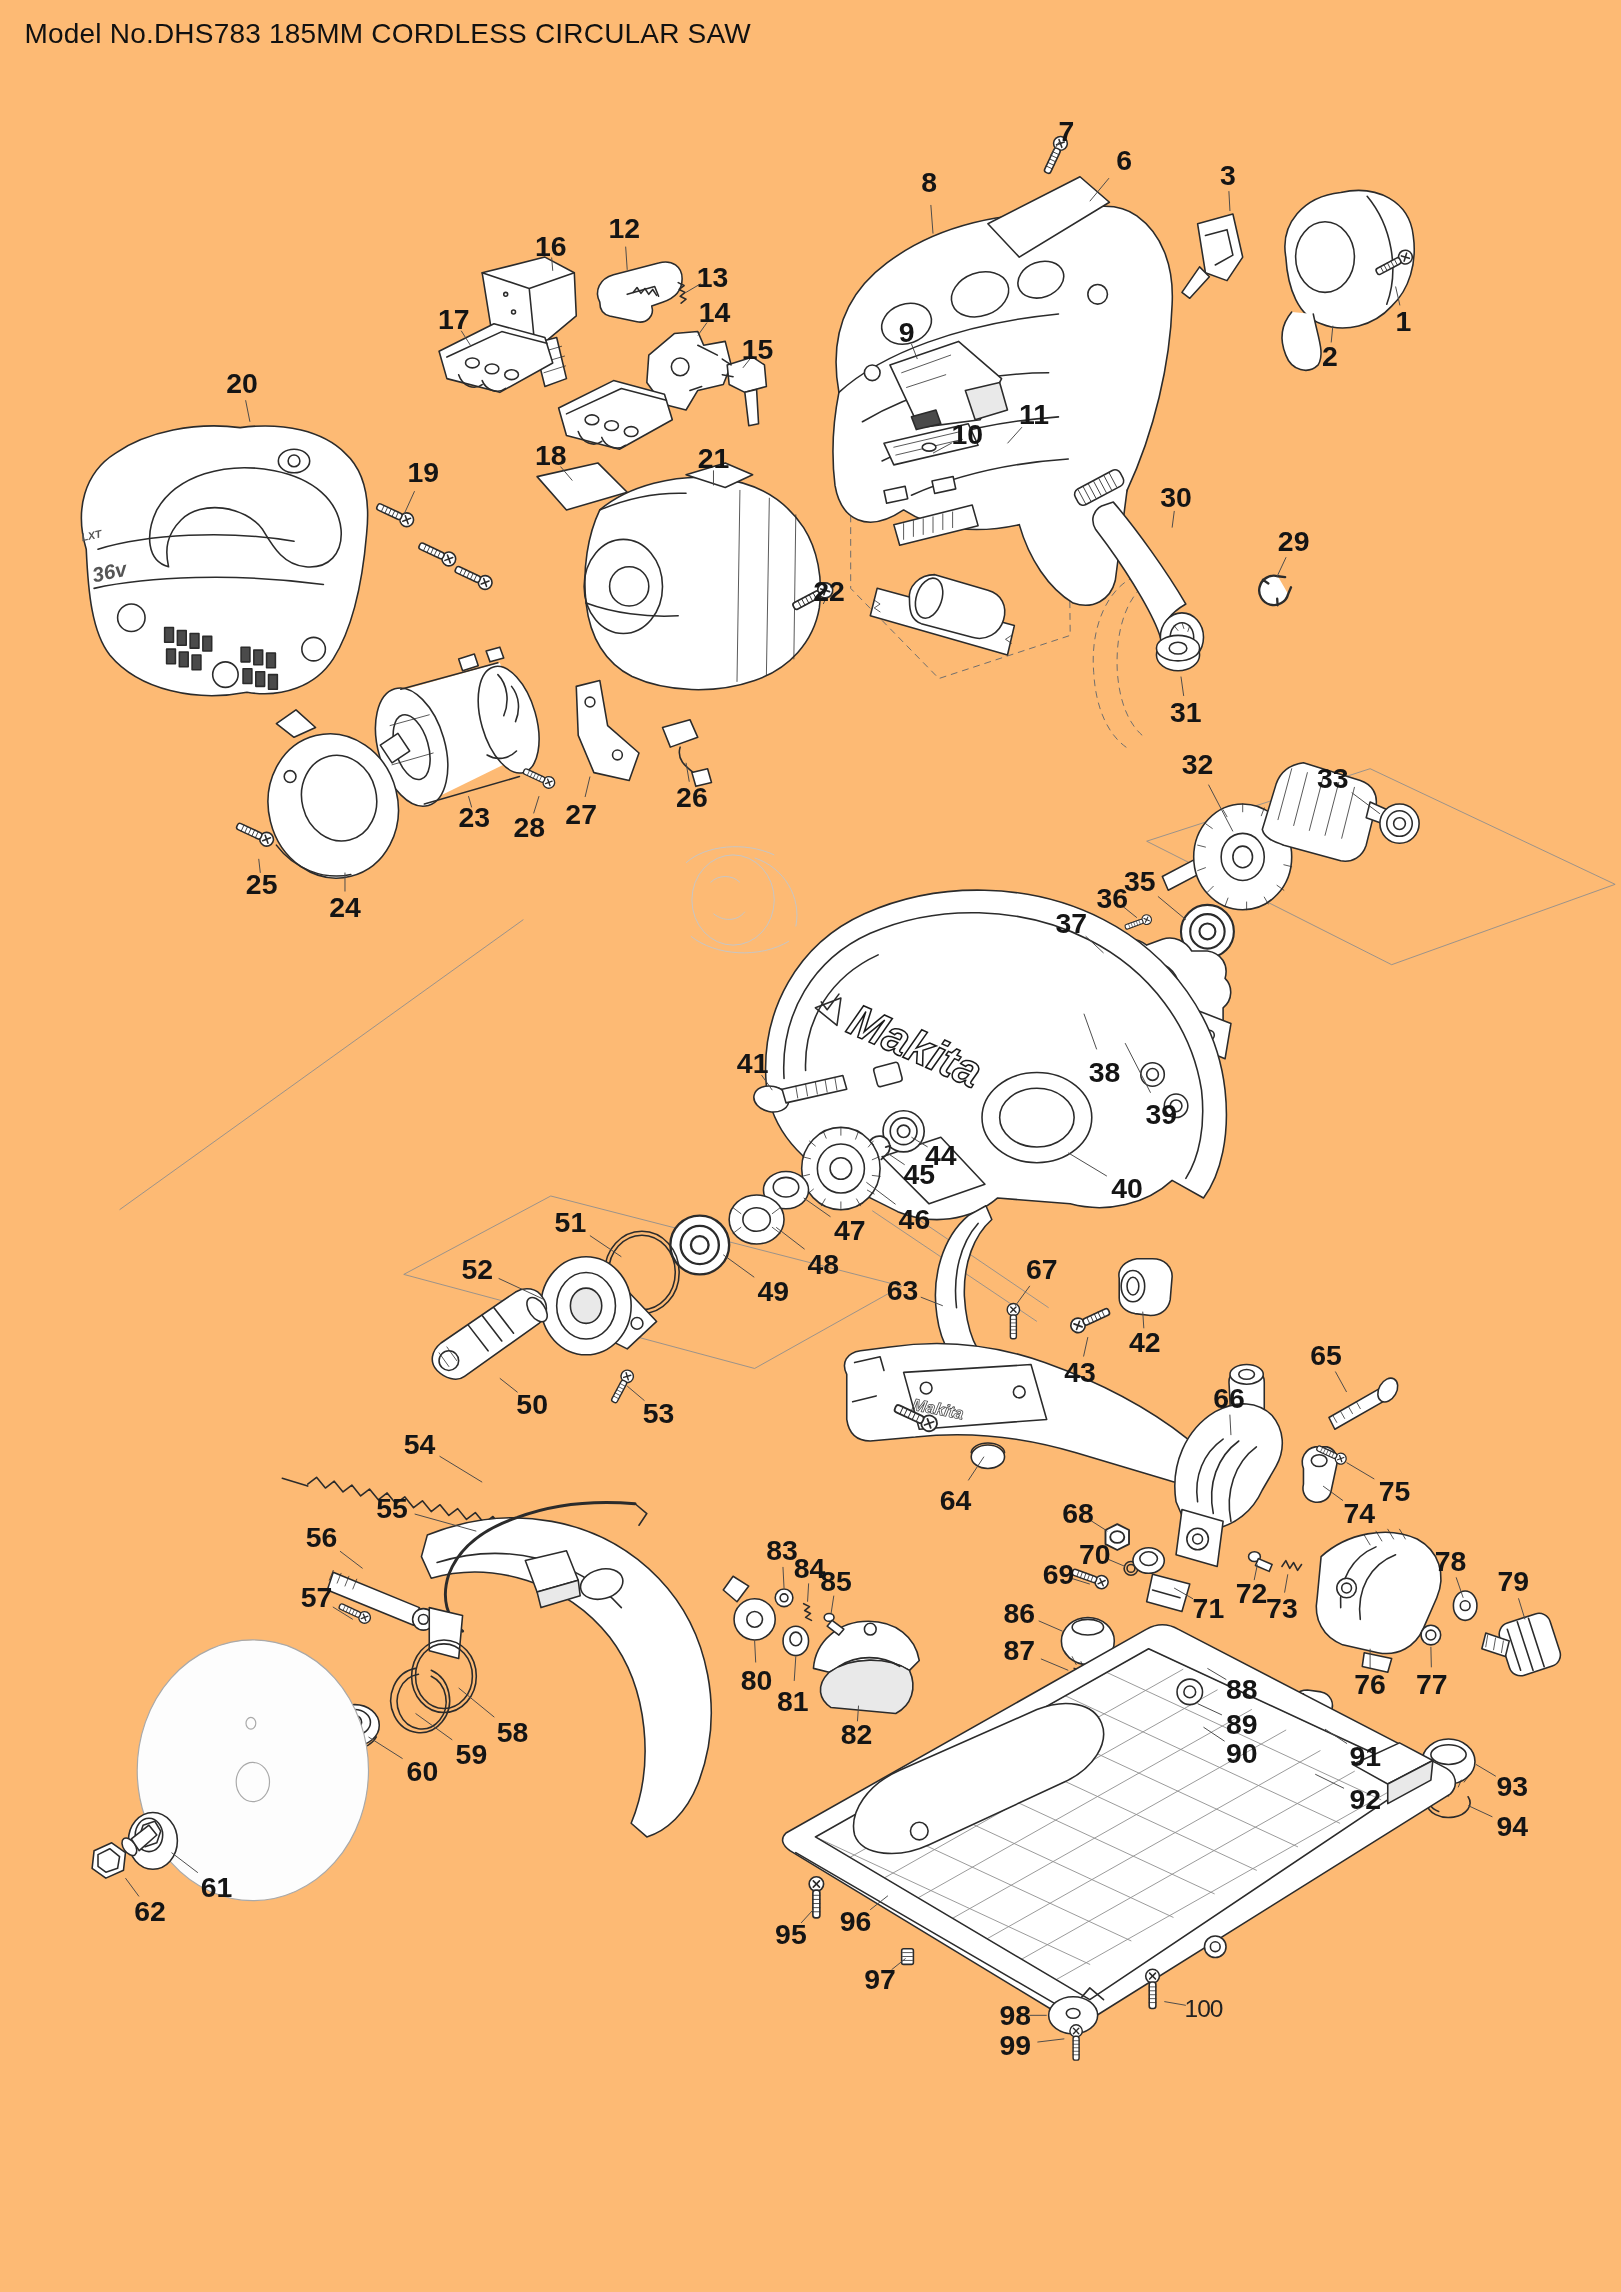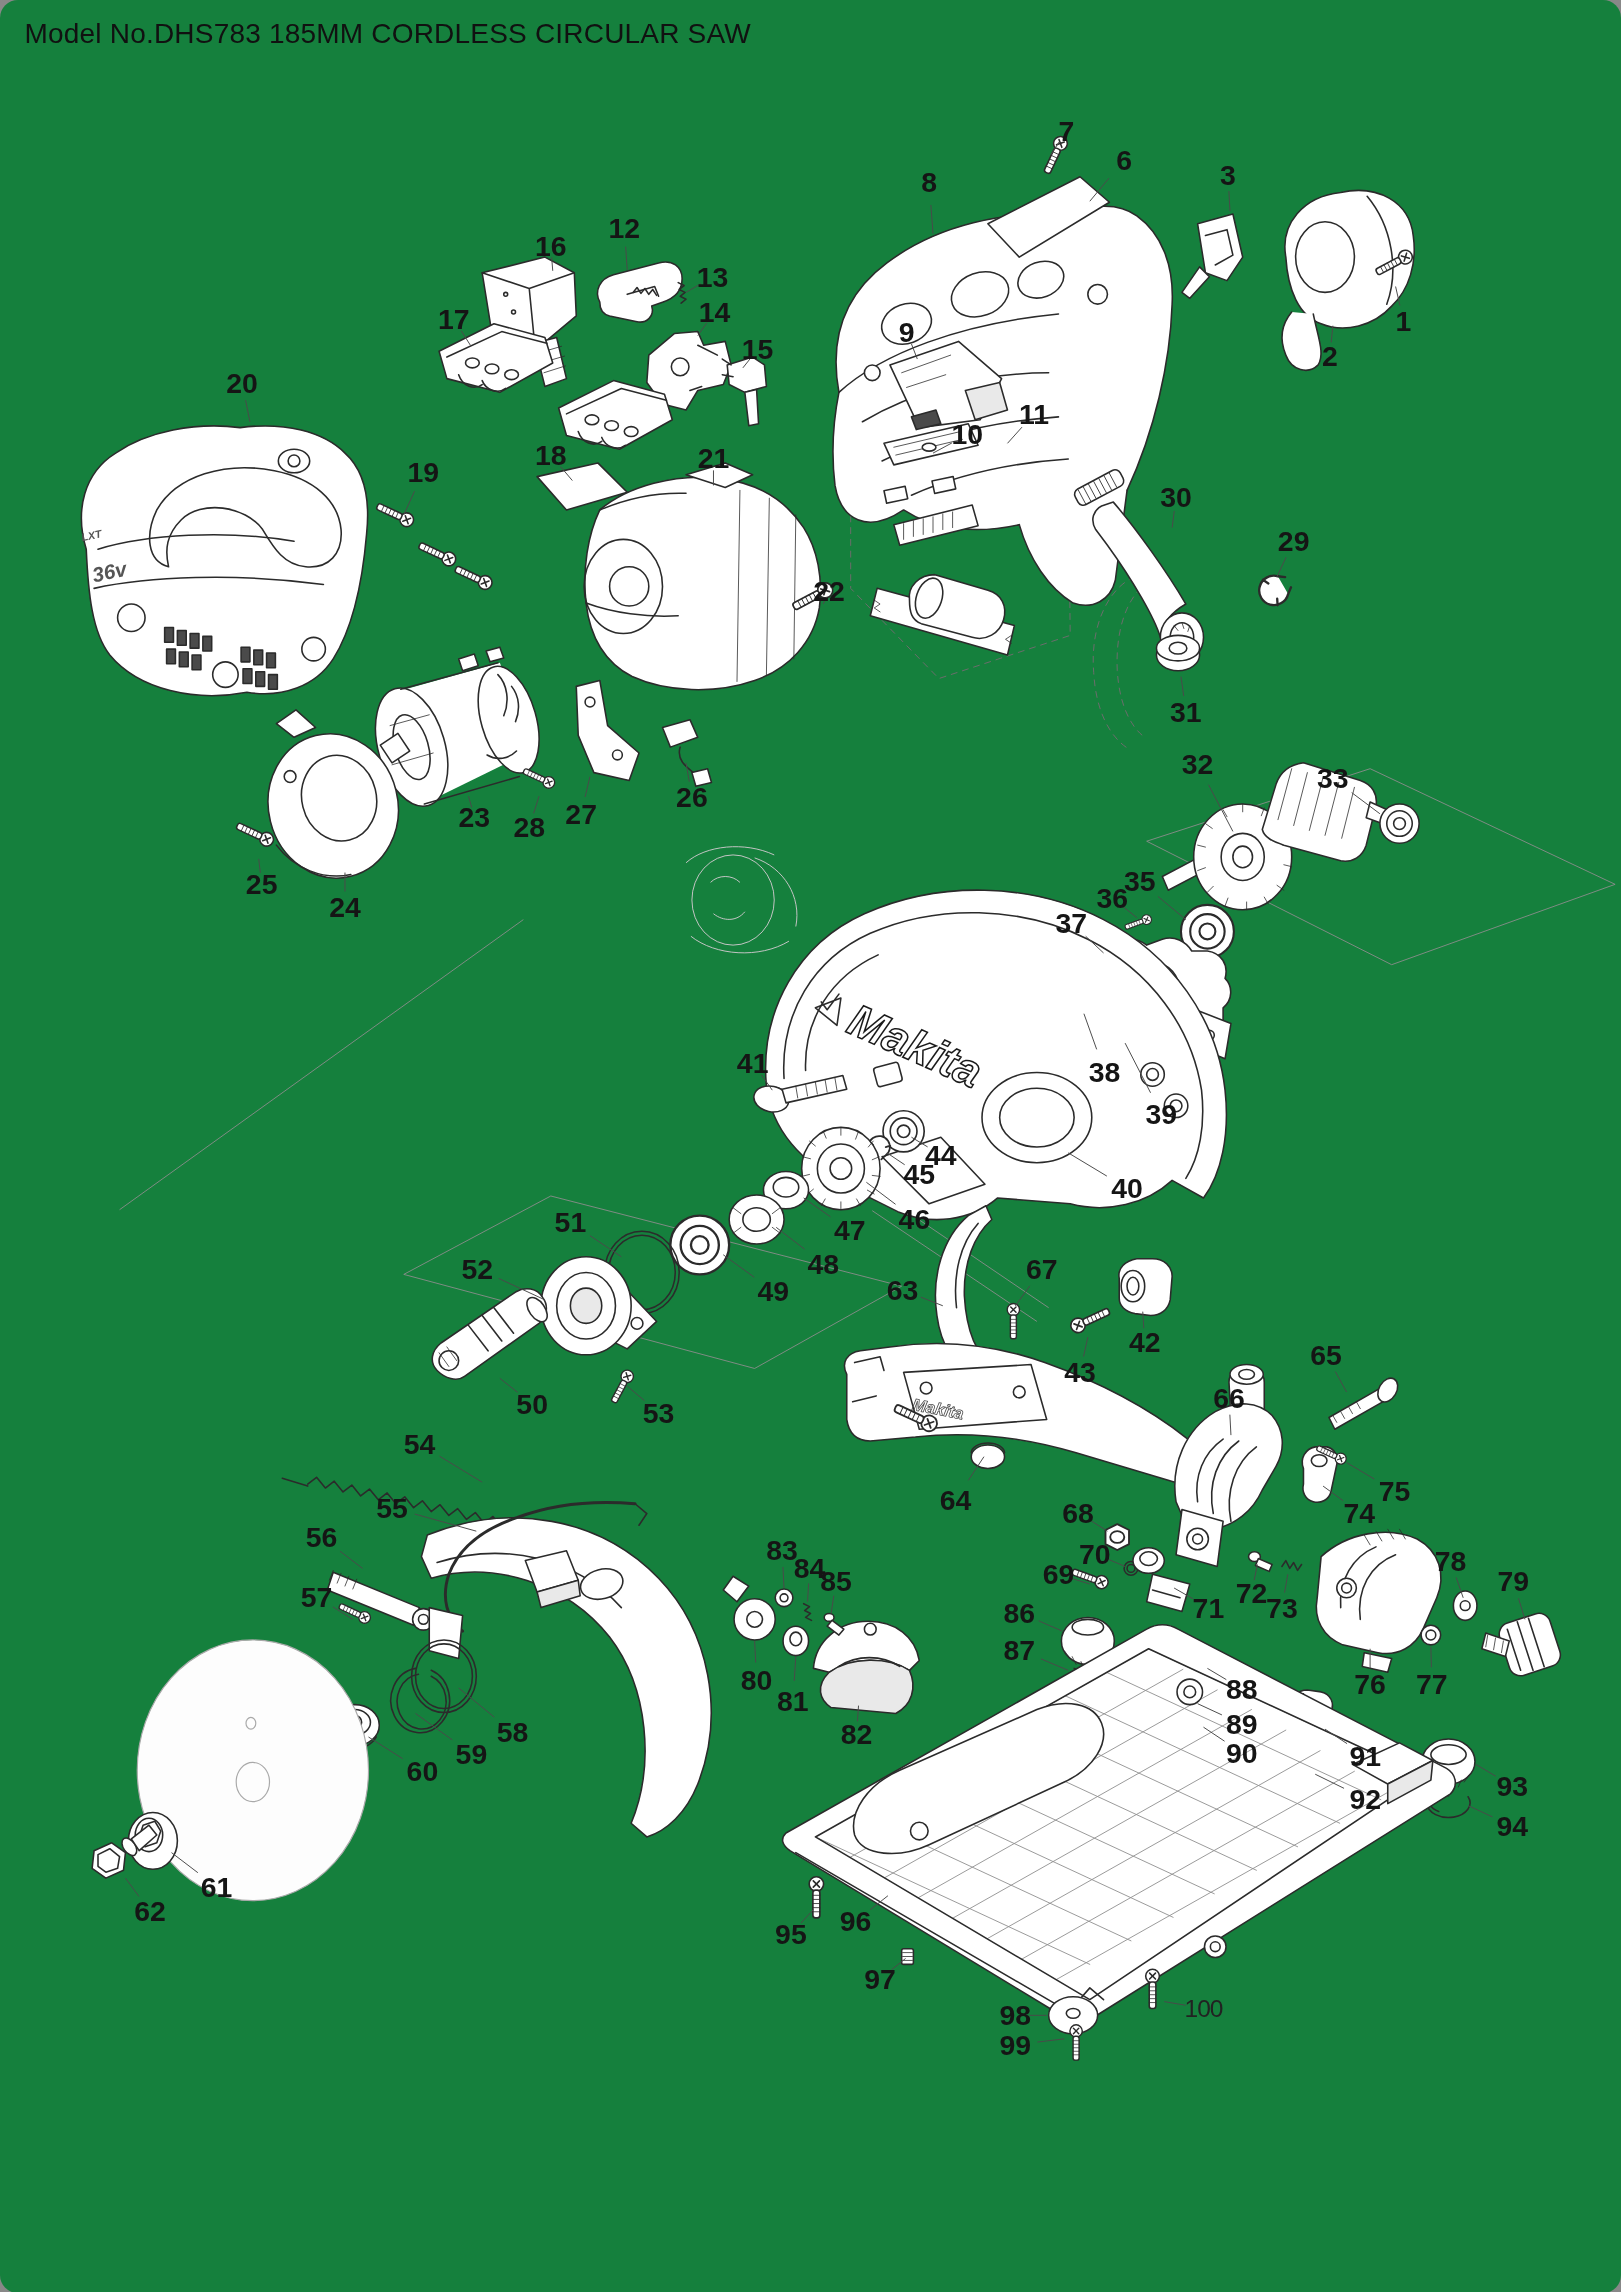--- a/index.html
+++ b/index.html
@@ -1,17 +1,17 @@
 <!DOCTYPE html>
 <html><head>
 <meta charset="utf-8">
 <style>
   html,body{margin:0;padding:0;background:#888;}
-  .page{position:relative;width:1621px;height:2293px;background:#15803d;overflow:hidden;
-        font-family:"Liberation Sans",sans-serif;border-radius:18px;}
+  .page{position:relative;width:1621px;height:2293px;background:#fdba74;overflow:hidden;
+        font-family:"Liberation Sans",sans-serif;}
   .page h1{position:absolute;left:24.5px;top:17.6px;margin:0;font-size:28px;font-weight:400;
         color:#111;letter-spacing:0.2px;font-family:"Liberation Sans",sans-serif;}
   #diagram-svg{position:absolute;left:0;top:0;width:1621px;height:2293px;}
   .part{stroke:#2b2b2b;stroke-width:1.6;fill:#fff;stroke-linejoin:round;stroke-linecap:round;}
   .part .nofill{fill:none;}
   .part .mid{fill:#e9e9e9;}
   .part .dark{fill:#4a4a4a;stroke:#2b2b2b;}
   .thin{stroke:#2b2b2b;stroke-width:0.8;fill:none;}
   .thin-line{stroke:#8d8d8d;stroke-width:0.9;fill:none;}
   .dash{stroke:#6d6d6d;stroke-width:1;stroke-dasharray:7 5;fill:none;}

